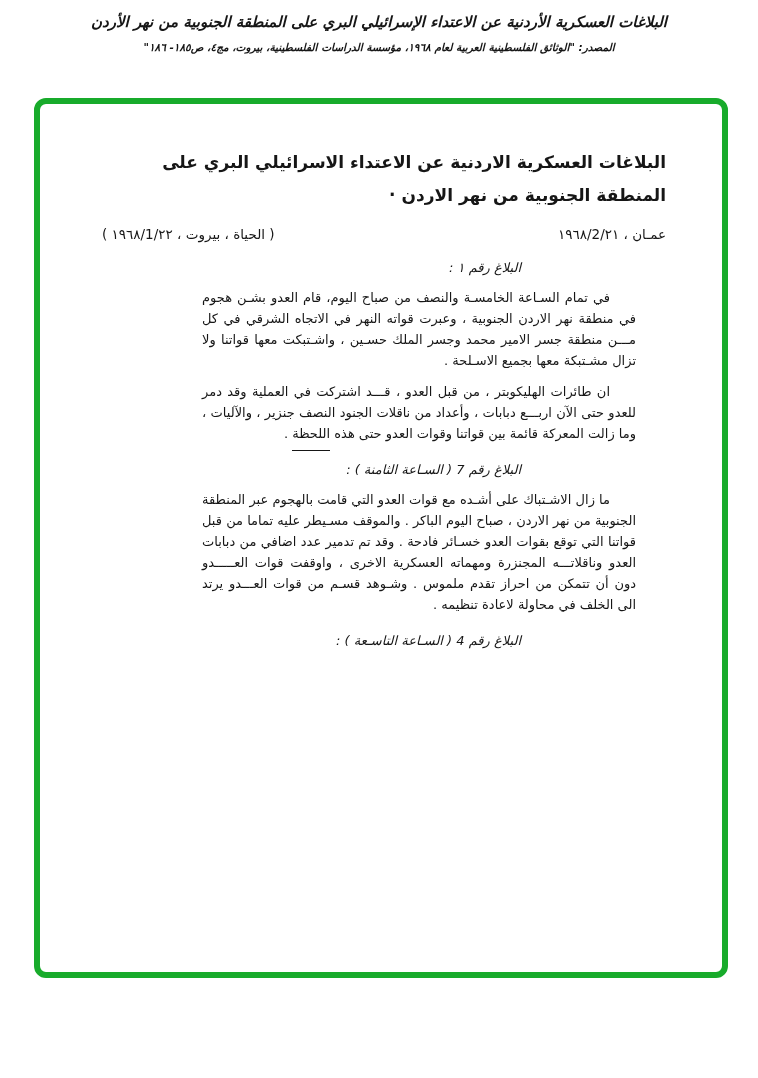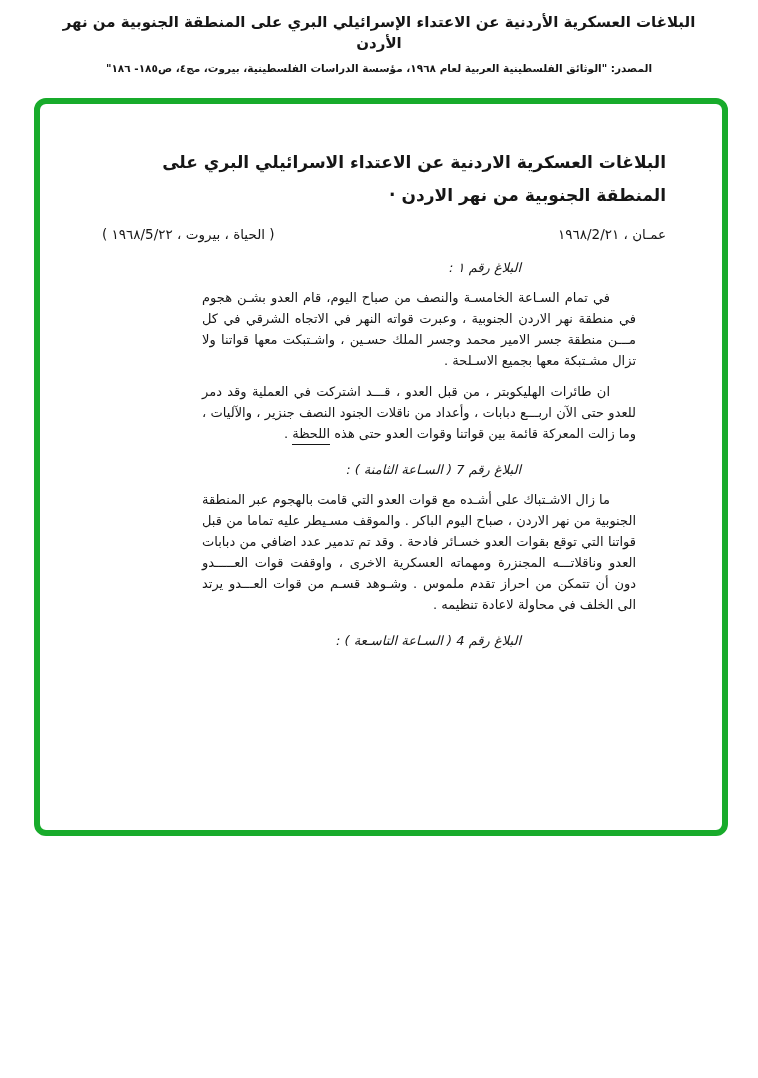--- a/index.html
+++ b/index.html
@@ -14,38 +14,39 @@
   .page {
     position: relative;
     width: 758px; height: 1078px;
     background: #ffffff;
     overflow: hidden;
   }
   .outer-header {
     position: absolute;
     top: 12px; left: 0; right: 0;
     text-align: center;
+    font-style: italic;
   }
   .outer-title {
     font-weight: bold;
     font-size: 15px;
     line-height: 21px;
     padding: 0 44px;
   }
   .outer-source {
     font-weight: bold;
     font-size: 10.5px;
     line-height: 14px;
     margin-top: 7px;
     padding: 0 60px;
   }
   .doc-frame {
     position: absolute;
     left: 34px; top: 98px;
-    width: 694px; height: 738px;
+    width: 694px; height: 880px;
     border: 6px solid #18ab2b;
     border-radius: 12px;
     background: #ffffff;
     overflow: hidden;
   }
   .doc-inner {
     padding: 42px 56px 0 62px;
   }
   .doc-title {
     margin: 0;
@@ -73,41 +74,41 @@
     font-weight: normal;
     text-align: right;
     font-style: italic;
   }
   .para {
     margin: 0 0 10px 0;
     text-indent: 26px;
   }
   .u {
     border-bottom: 1.5px solid #161616;
-    padding-bottom: 3px;
+    padding-bottom: 9px;
   }
 </style>
 </head>
 <body>
 
 <div class="page">
 
   <header class="outer-header">
     <div class="outer-title">البلاغات العسكرية الأردنية عن الاعتداء الإسرائيلي البري على المنطقة الجنوبية من نهر الأردن</div>
     <div class="outer-source">المصدر: "الوثائق الفلسطينية العربية لعام ١٩٦٨، مؤسسة الدراسات الفلسطينية، بيروت، مج٤، ص١٨٥- ١٨٦"</div>
   </header>
 
   <div class="doc-frame">
     <div class="doc-inner">
 
       <h1 class="doc-title">البلاغات العسكرية الاردنية عن الاعتداء الاسرائيلي البري على المنطقة الجنوبية من نهر الاردن ·</h1>
 
       <div class="date-row">
         <span>عمـان ، ١٩٦٨/2/٢١</span>
-        <span>( الحياة ، بيروت ، ١٩٦٨/5/٢٢ )</span>
+        <span>( الحياة ، بيروت ، ١٩٦٨/1/٢٢ )</span>
       </div>
 
       <div class="doc-body">
 
         <h2 class="bulletin-heading">البلاغ رقم ١ :</h2>
         <p class="para">في تمام السـاعة الخامسـة والنصف من صباح اليوم، قام العدو بشـن هجوم في منطقة نهر الاردن الجنوبية ، وعبرت قواته النهر في الاتجاه الشرقي في كل مـــن منطقة جسر الامير محمد وجسر الملك حسـين ، واشـتبكت معها قواتنا ولا تزال مشـتبكة معها بجميع الاسـلحة .</p>
         <p class="para"><span>ان طائرات الهليكوبتر ، من قبل العدو ، قـــد اشتركت في العملية وقد دمر للعدو حتى الآن اربـــع دبابات ، وأعداد من ناقلات الجنود النصف جنزير ، والآليات ، وما زالت المعركة قائمة بين قواتنا وقوات العدو حتى هذه </span><span class="u">اللحظة</span><span> .</span></p>
 
         <h2 class="bulletin-heading">البلاغ رقم 7 ( السـاعة الثامنة ) :</h2>
         <p class="para">ما زال الاشـتباك على أشـده مع قوات العدو التي قامت بالهجوم عبر المنطقة الجنوبية من نهر الاردن ، صباح اليوم الباكر . والموقف مسـيطر عليه تماما من قبل قواتنا التي توقع بقوات العدو خسـائر فادحة . وقد تم تدمير عدد اضافي من دبابات العدو وناقلاتـــه المجنزرة ومهماته العسكرية الاخرى ، واوقفت قوات العـــــدو دون أن تتمكن من احراز تقدم ملموس . وشـوهد قسـم من قوات العـــدو يرتد الى الخلف في محاولة لاعادة تنظيمه .</p>

